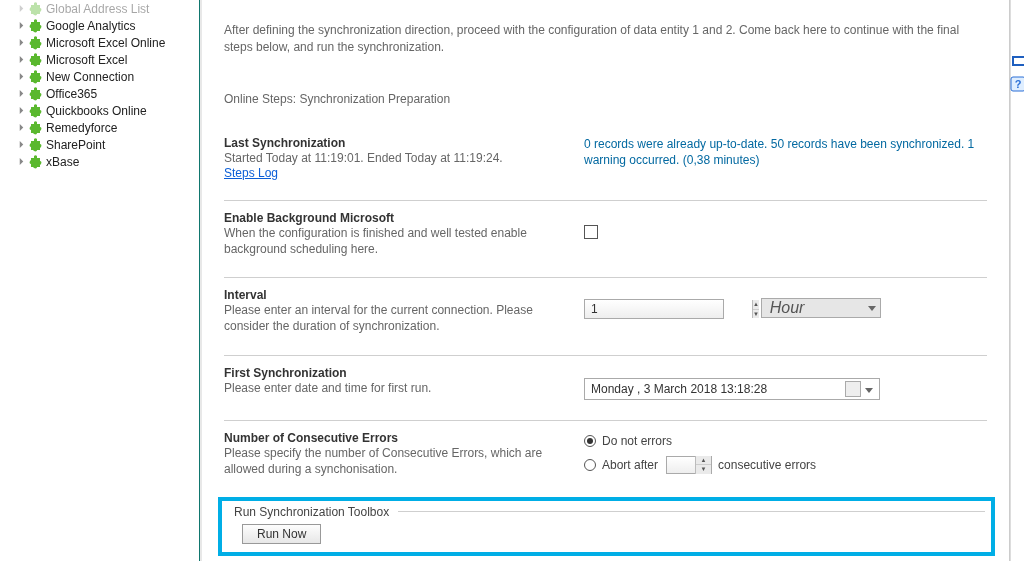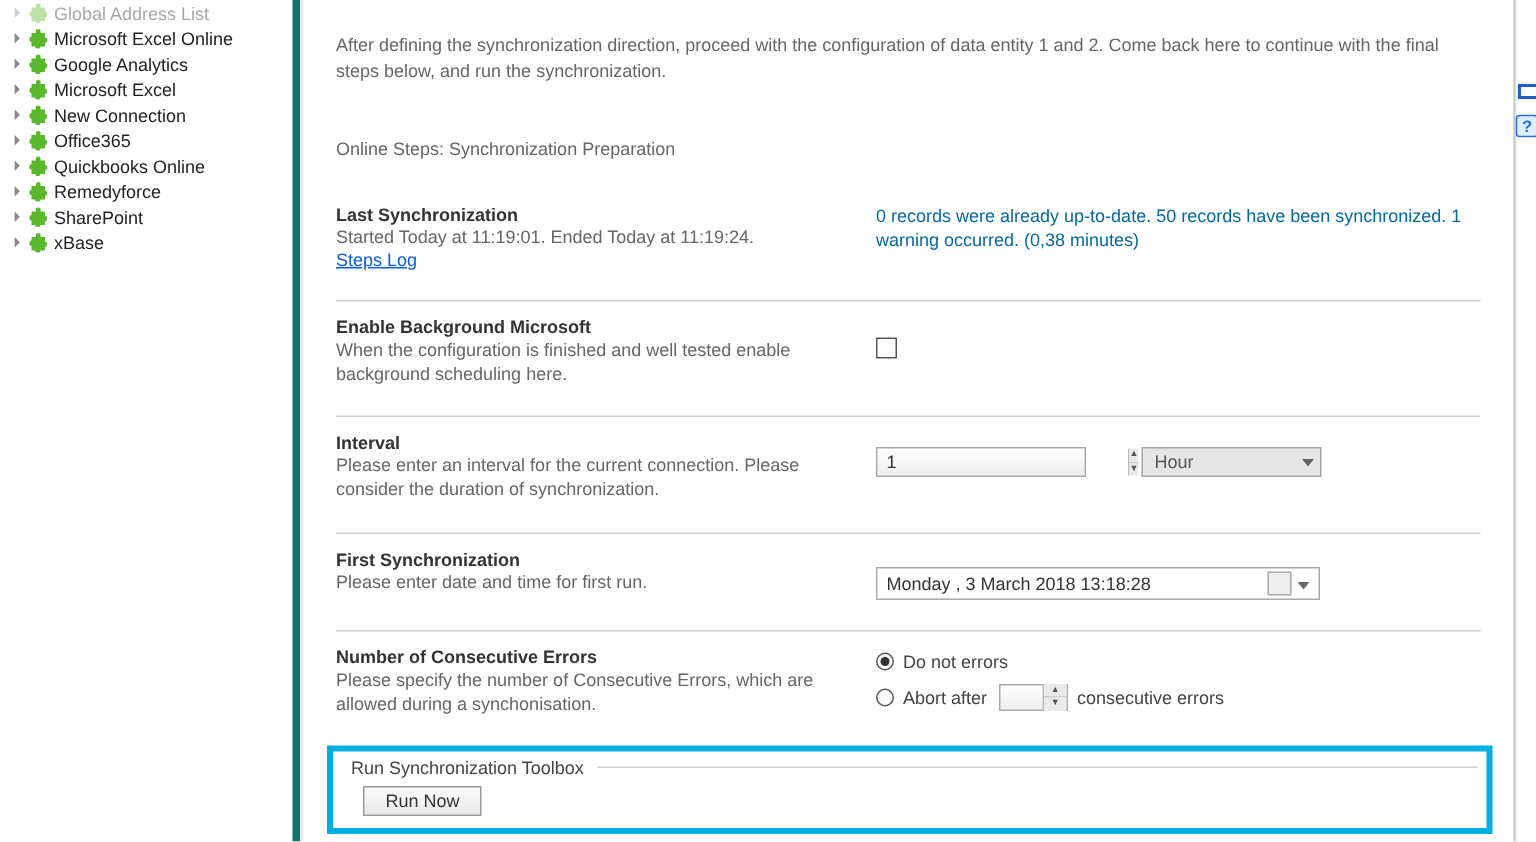--- a/index.html
+++ b/index.html
@@ -8,22 +8,22 @@
     font-family: "Segoe UI", Tahoma, Arial, sans-serif;
     font-size: 12px;
     color: #444;
     background: #fff;
     width: 1024px; height: 561px;
     overflow: hidden;
   }
   .app { display: flex; width: 1024px; height: 561px; position: relative; }
   .sidebar {
     width: 200px;
-    padding: 0 0;
-    border-right: 5px solid #0f766e;
+    padding: 0 10px;
+    border-right: 1px solid #0f766e;
     background: #fff;
     overflow: hidden;
     text-align: center;
   }
   .tree-item {
     display: flex; align-items: center;
     height: 17px;
     padding-left: 6px;
     cursor: default;
     white-space: nowrap;
@@ -107,21 +107,21 @@
   .spinner.small { width: 46px; height: 18px; }
   .spinner.small input { width: 22px; padding: 0 2px; }
 
   .combo {
     display: inline-flex;
     border: 1px solid #aaa;
     background: #e6e6e6;
     height: 20px; width: 120px;
     align-items: center;
   }
-  .combo .combo-label { flex: 1; padding: 0 8px; color: #555; font-size: 12px; }
+  .combo .combo-label { flex: 1; padding: 0 8px; color: #555; font-size: 16px; font-style: italic; }
   .combo .combo-arrow {
     width: 16px; height: 18px;
     display: flex; align-items: center; justify-content: center;
   }
   .combo .combo-arrow svg { width: 8px; height: 5px; }
 
   .date-field {
     display: inline-flex;
     align-items: center;
     border: 1px solid #aaa;
@@ -210,34 +210,34 @@
       <span class="tree-arrow">
           <svg viewBox="0 0 8 8">
             <path d="M2 0 L6 4 L2 8 Z" fill="#888"></path>
           </svg>
         </span>
       <span class="tree-icon">
           <svg viewBox="0 0 14 14">
             <path d="M6 1 C7 0 8 0 9 1 L9 3 L12 3 L12 6 C13 6 14 7 13 9 C13 10 12 10 12 9 L12 12 L9 12 C9 13 8 14 6 13 C5 13 5 12 6 12 L3 12 L3 9 C2 9 1 8 2 6 C2 5 3 5 3 6 L3 3 L6 3 Z" fill="#5ab82e"></path>
           </svg>
         </span>
+      <span class="tree-label">Google Analytics</span>
+    </div>
+    <div class="tree-item">
+      <span class="tree-arrow">
+          <svg viewBox="0 0 8 8">
+            <path d="M2 0 L6 4 L2 8 Z" fill="#888"></path>
+          </svg>
+        </span>
+      <span class="tree-icon">
+          <svg viewBox="0 0 14 14">
+            <path d="M6 1 C7 0 8 0 9 1 L9 3 L12 3 L12 6 C13 6 14 7 13 9 C13 10 12 10 12 9 L12 12 L9 12 C9 13 8 14 6 13 C5 13 5 12 6 12 L3 12 L3 9 C2 9 1 8 2 6 C2 5 3 5 3 6 L3 3 L6 3 Z" fill="#5ab82e"></path>
+          </svg>
+        </span>
       <span class="tree-label">Microsoft Excel Online</span>
-    </div>
-    <div class="tree-item">
-      <span class="tree-arrow">
-          <svg viewBox="0 0 8 8">
-            <path d="M2 0 L6 4 L2 8 Z" fill="#888"></path>
-          </svg>
-        </span>
-      <span class="tree-icon">
-          <svg viewBox="0 0 14 14">
-            <path d="M6 1 C7 0 8 0 9 1 L9 3 L12 3 L12 6 C13 6 14 7 13 9 C13 10 12 10 12 9 L12 12 L9 12 C9 13 8 14 6 13 C5 13 5 12 6 12 L3 12 L3 9 C2 9 1 8 2 6 C2 5 3 5 3 6 L3 3 L6 3 Z" fill="#5ab82e"></path>
-          </svg>
-        </span>
-      <span class="tree-label">Google Analytics</span>
     </div>
     <div class="tree-item">
       <span class="tree-arrow">
           <svg viewBox="0 0 8 8">
             <path d="M2 0 L6 4 L2 8 Z" fill="#888"></path>
           </svg>
         </span>
       <span class="tree-icon">
           <svg viewBox="0 0 14 14">
             <path d="M6 1 C7 0 8 0 9 1 L9 3 L12 3 L12 6 C13 6 14 7 13 9 C13 10 12 10 12 9 L12 12 L9 12 C9 13 8 14 6 13 C5 13 5 12 6 12 L3 12 L3 9 C2 9 1 8 2 6 C2 5 3 5 3 6 L3 3 L6 3 Z" fill="#5ab82e"></path>

